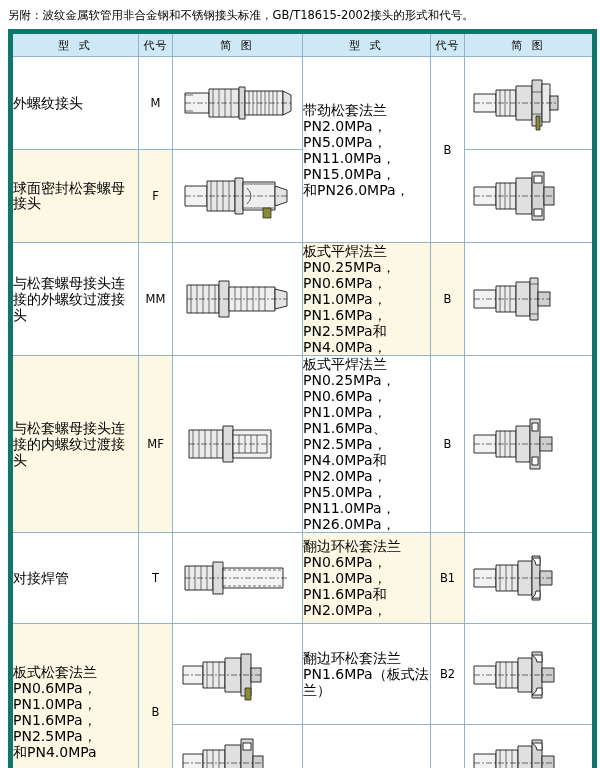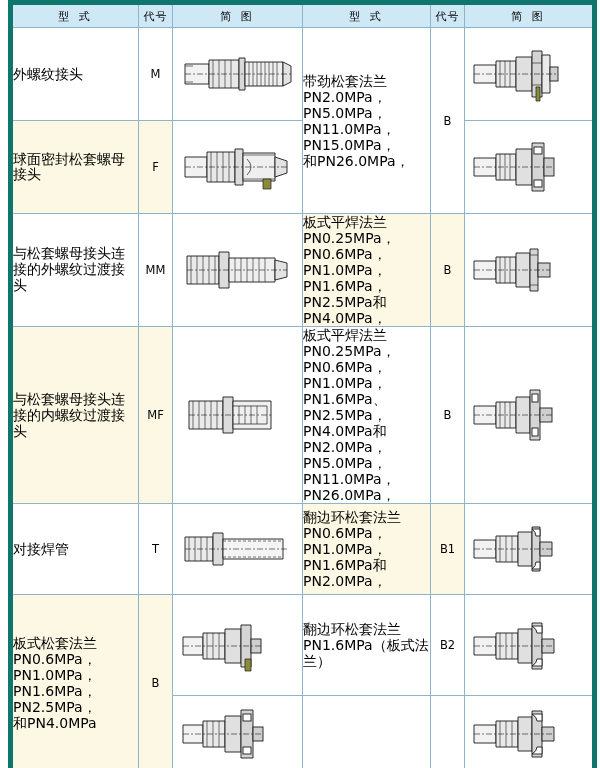--- a/index.html
+++ b/index.html
@@ -78,20 +78,21 @@
   col.c3 { width: 130px; }
   col.c4 { width: 128px; }
   col.c5 { width: 34px; }
   col.c6 { width: 130px; }
 </style>
 </head>
 <body>
 
 <div class="page">
 
+  <div class="title">另附：波纹金属软管用非合金钢和不锈钢接头标准，GB/T18615-2002接头的形式和代号。</div>
 
   <table class="spec">
     <colgroup>
       <col class="c1">
         <col class="c2">
         <col class="c3">
       <col class="c4">
         <col class="c5">
         <col class="c6">
     </colgroup>
@@ -211,21 +212,21 @@
                     <line x1="35" y1="16" x2="35" y2="42"></line>
                   <line x1="40" y1="16" x2="40" y2="42"></line>
                 </g>
               </g>
             </svg>
           </div>
         </td>
       </tr>
 
       <tr>
-        <td class="cell-text white multi" style="height:92px;font-family:Liberation Serif, serif;">与松套螺母接头连接的外螺纹过渡接头</td>
+        <td class="cell-text white multi" style="height:92px;">与松套螺母接头连接的外螺纹过渡接头</td>
         <td class="code white">MM</td>
         <td class="figcell">
           <div class="figwrap">
             <svg width="118" height="56" viewBox="0 0 118 56">
               <g fill="none" stroke="#1a1a1a" stroke-width="0.9">
                 <path d="M8 14 L40 14 L40 42 L8 42 Z" fill="#eaeaea"></path>
                 <path d="M40 10 L50 10 L50 46 L40 46 Z" fill="#dcdcdc"></path>
                 <path d="M50 16 L96 16 L96 40 L50 40 Z" fill="#efefef"></path>
                 <path d="M96 18 L108 21 L108 35 L96 38 Z" fill="#e3e3e3"></path>
                 <line x1="8" y1="28" x2="108" y2="28" stroke-dasharray="6 2 2 2" stroke-width="0.6"></line>

